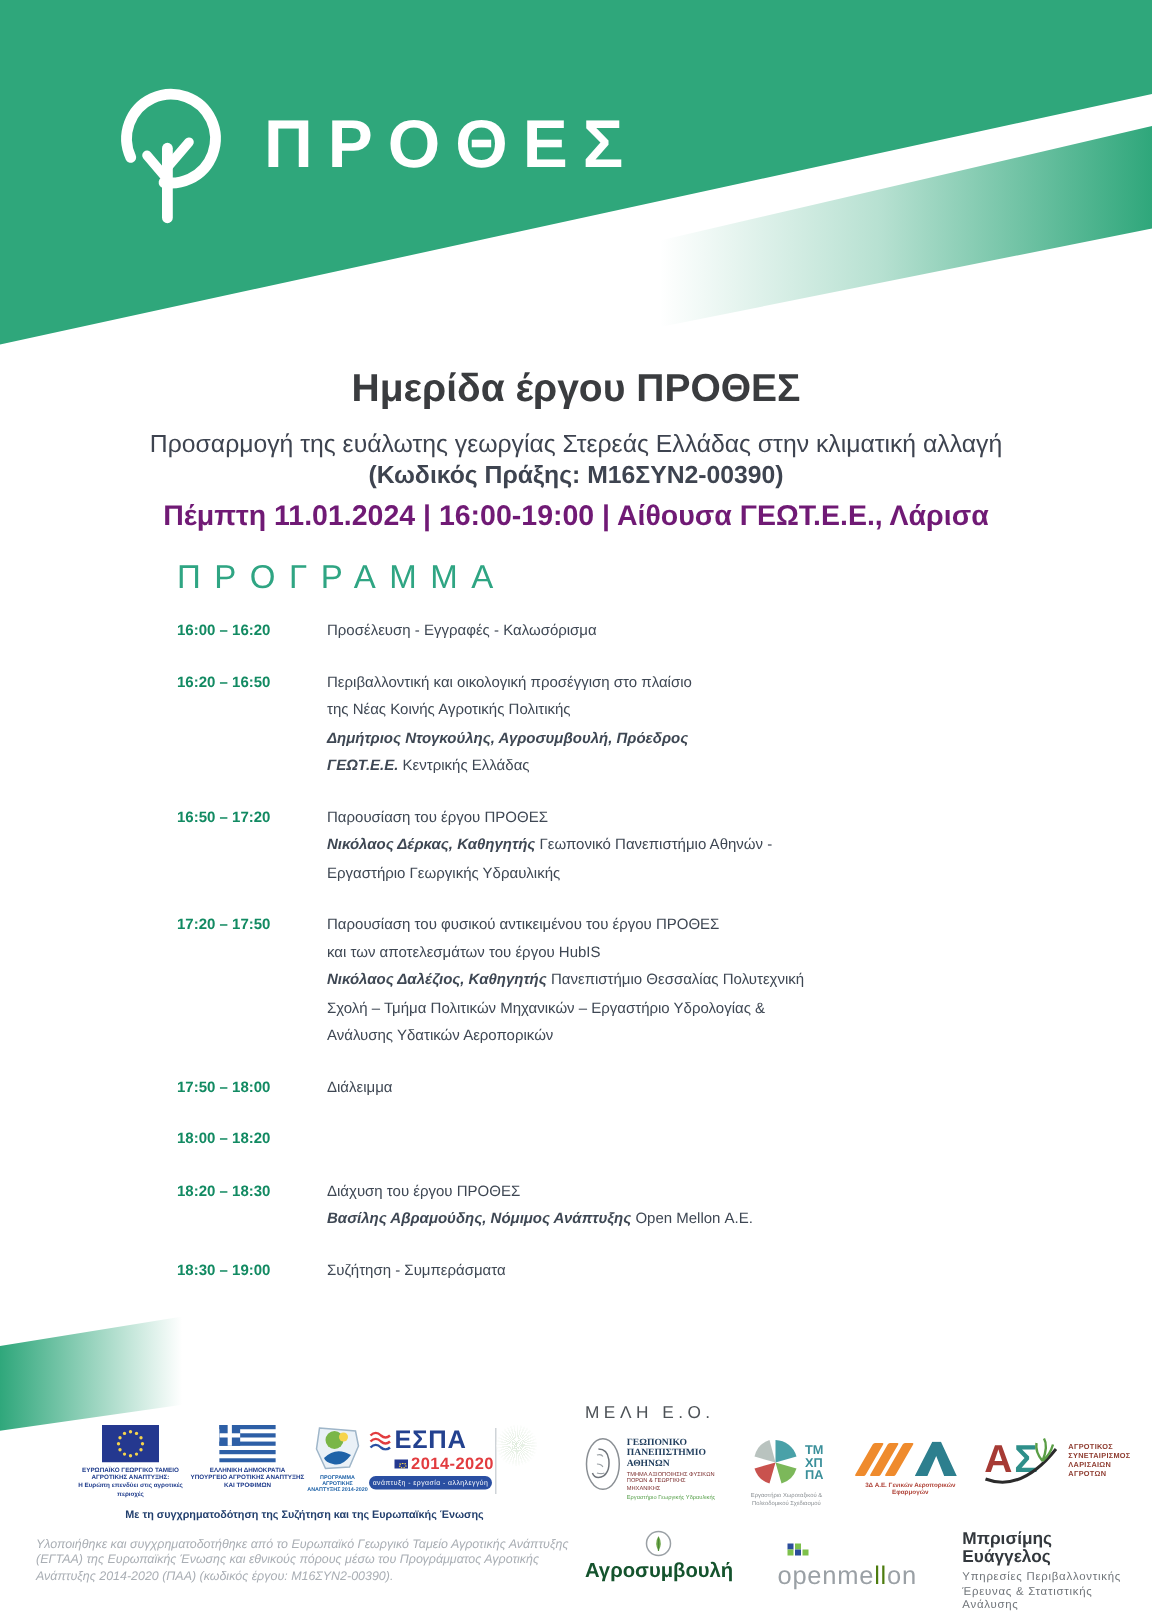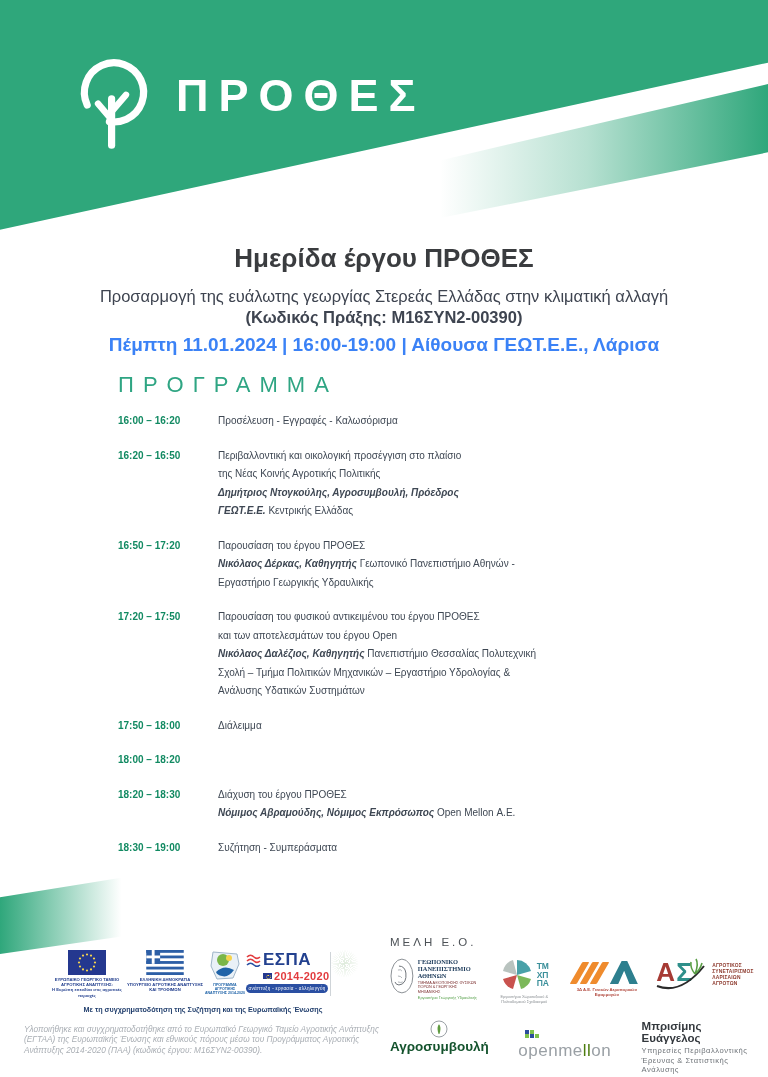--- a/index.html
+++ b/index.html
@@ -15,21 +15,21 @@
               clip-path:polygon(0 57%,100% 0,100% 51%,0 100%);}
   .brand{position:absolute;left:70px;top:52px;display:flex;align-items:center;gap:18px;color:#fff;}
   .brand svg{width:88px;height:100px;display:block;}
   .brand-text{font-size:45px;font-weight:700;letter-spacing:10px;line-height:1;margin-top:-14px;}
 
   
   .hero{position:absolute;left:0;top:0;width:768px;text-align:center;}
   .title{position:absolute;top:243px;width:100%;font-size:26px;font-weight:600;color:#3A3C3F;}
   .subtitle{position:absolute;top:287px;width:100%;font-size:16.5px;color:#3E4450;}
   .pcode{position:absolute;top:308px;width:100%;font-size:16.5px;font-weight:700;color:#3E4450;}
-  .datetime{position:absolute;top:334px;width:100%;font-size:19px;font-weight:700;color:#3b82f6;}
+  .datetime{position:absolute;top:334px;width:100%;font-size:19px;font-weight:700;color:#701a75;}
 
   
   .prog-heading{position:absolute;left:118px;top:372px;font-size:22px;font-weight:500;
                 letter-spacing:9px;color:#2FA583;}
   .prog-list{position:absolute;left:118px;top:412px;width:580px;}
   .prog-row{display:flex;margin-bottom:16px;font-size:10px;line-height:18.5px;color:#3E4753;}
   .prog-time{flex:0 0 100px;font-weight:700;color:#128A62;}
   .prog-desc .b{font-weight:700;font-style:italic;}
 
   
@@ -153,40 +153,40 @@
         <div class="prog-desc">
           <div class="prog-line">Παρουσίαση του έργου ΠΡΟΘΕΣ</div>
           <div class="prog-line"><span class="b">Νικόλαος Δέρκας, Καθηγητής</span> Γεωπονικό Πανεπιστήμιο Αθηνών -</div>
           <div class="prog-line">Εργαστήριο Γεωργικής Υδραυλικής</div>
         </div>
       </div>
       <div class="prog-row">
         <div class="prog-time">17:20 – 17:50</div>
         <div class="prog-desc">
           <div class="prog-line">Παρουσίαση του φυσικού αντικειμένου του έργου ΠΡΟΘΕΣ</div>
-          <div class="prog-line">και των αποτελεσμάτων του έργου Open</div>
+          <div class="prog-line">και των αποτελεσμάτων του έργου HubIS</div>
           <div class="prog-line"><span class="b">Νικόλαος Δαλέζιος, Καθηγητής</span> Πανεπιστήμιο Θεσσαλίας Πολυτεχνική</div>
           <div class="prog-line">Σχολή – Τμήμα Πολιτικών Μηχανικών – Εργαστήριο Υδρολογίας &amp;</div>
-          <div class="prog-line">Ανάλυσης Υδατικών Συστημάτων</div>
+          <div class="prog-line">Ανάλυσης Υδατικών Αεροπορικών</div>
         </div>
       </div>
       <div class="prog-row">
         <div class="prog-time">17:50 – 18:00</div>
         <div class="prog-desc">
           <div class="prog-line">Διάλειμμα</div>
         </div>
       </div>
       <div class="prog-row">
         <div class="prog-time">18:00 – 18:20</div>
       </div>
       <div class="prog-row">
         <div class="prog-time">18:20 – 18:30</div>
         <div class="prog-desc">
           <div class="prog-line">Διάχυση του έργου ΠΡΟΘΕΣ</div>
-          <div class="prog-line"><span class="b">Νόμιμος Αβραμούδης, Νόμιμος Εκπρόσωπος</span> Open Mellon Α.Ε.</div>
+          <div class="prog-line"><span class="b">Βασίλης Αβραμούδης, Νόμιμος Ανάπτυξης</span> Open Mellon Α.Ε.</div>
         </div>
       </div>
       <div class="prog-row">
         <div class="prog-time">18:30 – 19:00</div>
         <div class="prog-desc">
           <div class="prog-line">Συζήτηση - Συμπεράσματα</div>
         </div>
       </div>
     </div>
 

